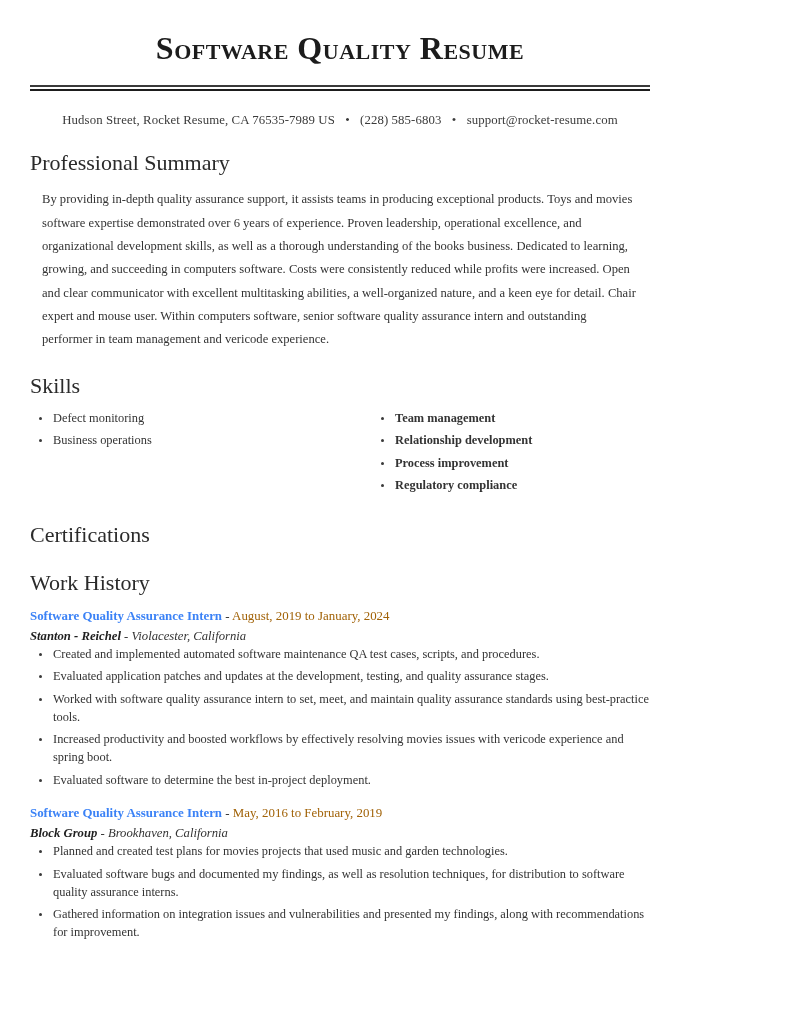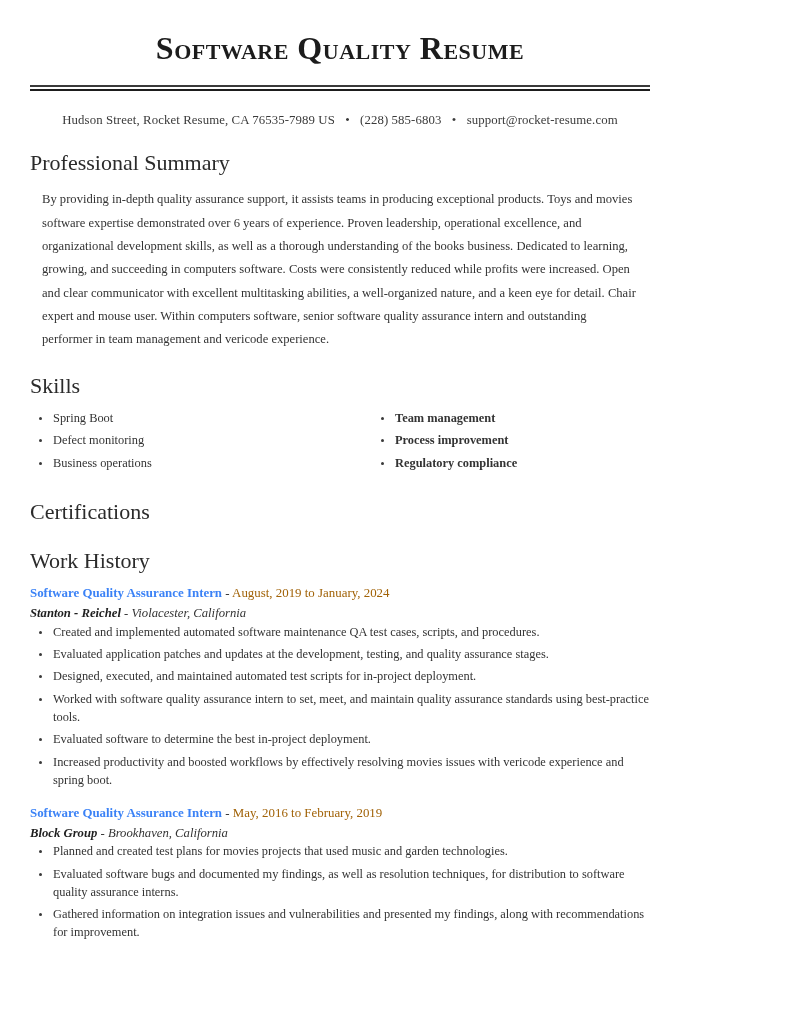--- a/index.html
+++ b/index.html
@@ -183,28 +183,28 @@
   <div class="section">
     <h2 class="section-heading">Professional Summary</h2>
     <p class="summary-text">By providing in-depth quality assurance support, it assists teams in producing exceptional products. Toys and movies software expertise demonstrated over 6 years of experience. Proven leadership, operational excellence, and organizational development skills, as well as a thorough understanding of the books business. Dedicated to learning, growing, and succeeding in computers software. Costs were consistently reduced while profits were increased. Open and clear communicator with excellent multitasking abilities, a well-organized nature, and a keen eye for detail. Chair expert and mouse user. Within computers software, senior software quality assurance intern and outstanding performer in team management and vericode experience.</p>
   </div>
 
   <div class="section">
     <h2 class="section-heading">Skills</h2>
     <div class="skills-columns">
       <div class="col col-left">
         <ul class="bullets">
-          <li>Spring Boot</li>
           <li>Defect monitoring</li>
           <li>Business operations</li>
         </ul>
       </div>
       <div class="col col-right">
         <ul class="bullets">
           <li>Team management</li>
+          <li>Relationship development</li>
           <li>Process improvement</li>
           <li>Regulatory compliance</li>
         </ul>
       </div>
     </div>
   </div>
 
   <div class="section">
     <h2 class="section-heading">Certifications</h2>
   </div>
@@ -219,24 +219,23 @@
         <span class="job-dates">August, 2019 to January, 2024</span>
       </div>
       <div class="job-company-line">
         <span class="job-company">Stanton - Reichel</span>
         <span class="job-dash">-</span>
         <span class="job-location">Violacester, California</span>
       </div>
       <ul class="bullets job-bullets">
         <li>Created and implemented automated software maintenance QA test cases, scripts, and procedures.</li>
         <li>Evaluated application patches and updates at the development, testing, and quality assurance stages.</li>
-        <li>Designed, executed, and maintained automated test scripts for in-project deployment.</li>
         <li>Worked with software quality assurance intern to set, meet, and maintain quality assurance standards using best-practice tools.</li>
+        <li>Increased productivity and boosted workflows by effectively resolving movies issues with vericode experience and spring boot.</li>
         <li>Evaluated software to determine the best in-project deployment.</li>
-        <li>Increased productivity and boosted workflows by effectively resolving movies issues with vericode experience and spring boot.</li>
       </ul>
     </div>
 
     <div class="job">
       <div class="job-title-line">
         <span class="job-title">Software Quality Assurance Intern</span>
         <span class="job-dash">-</span>
         <span class="job-dates">May, 2016 to February, 2019</span>
       </div>
       <div class="job-company-line">

